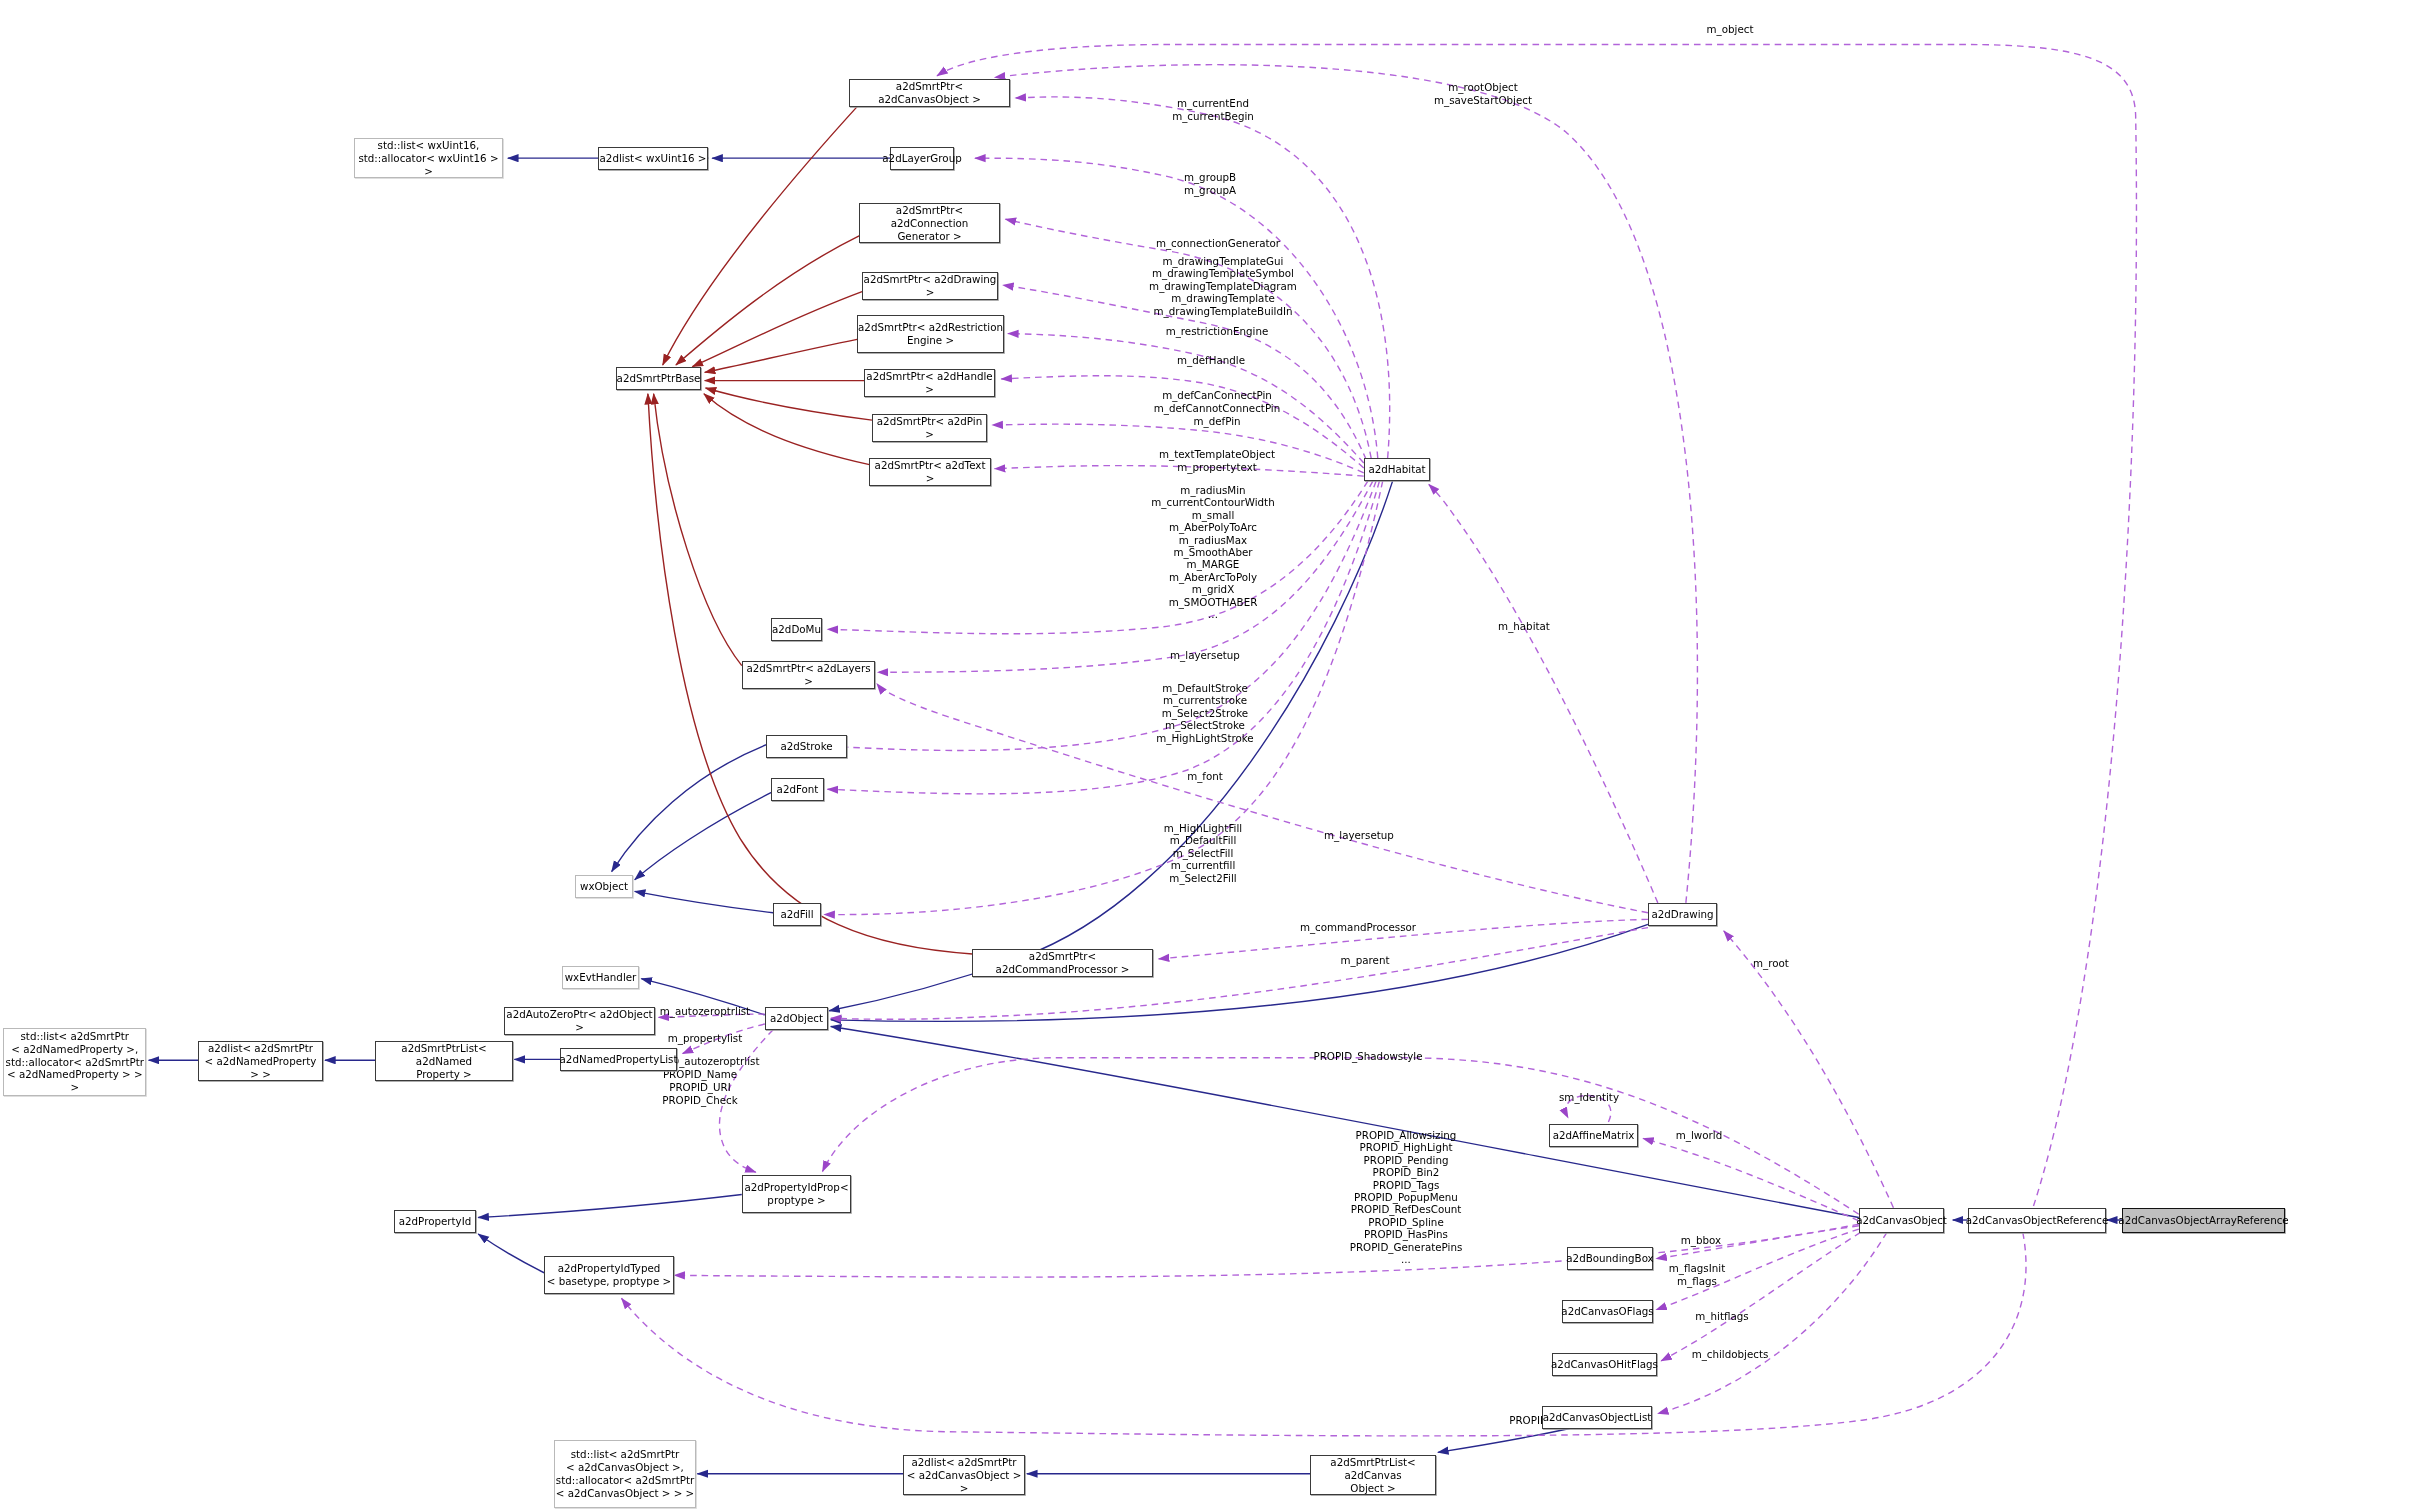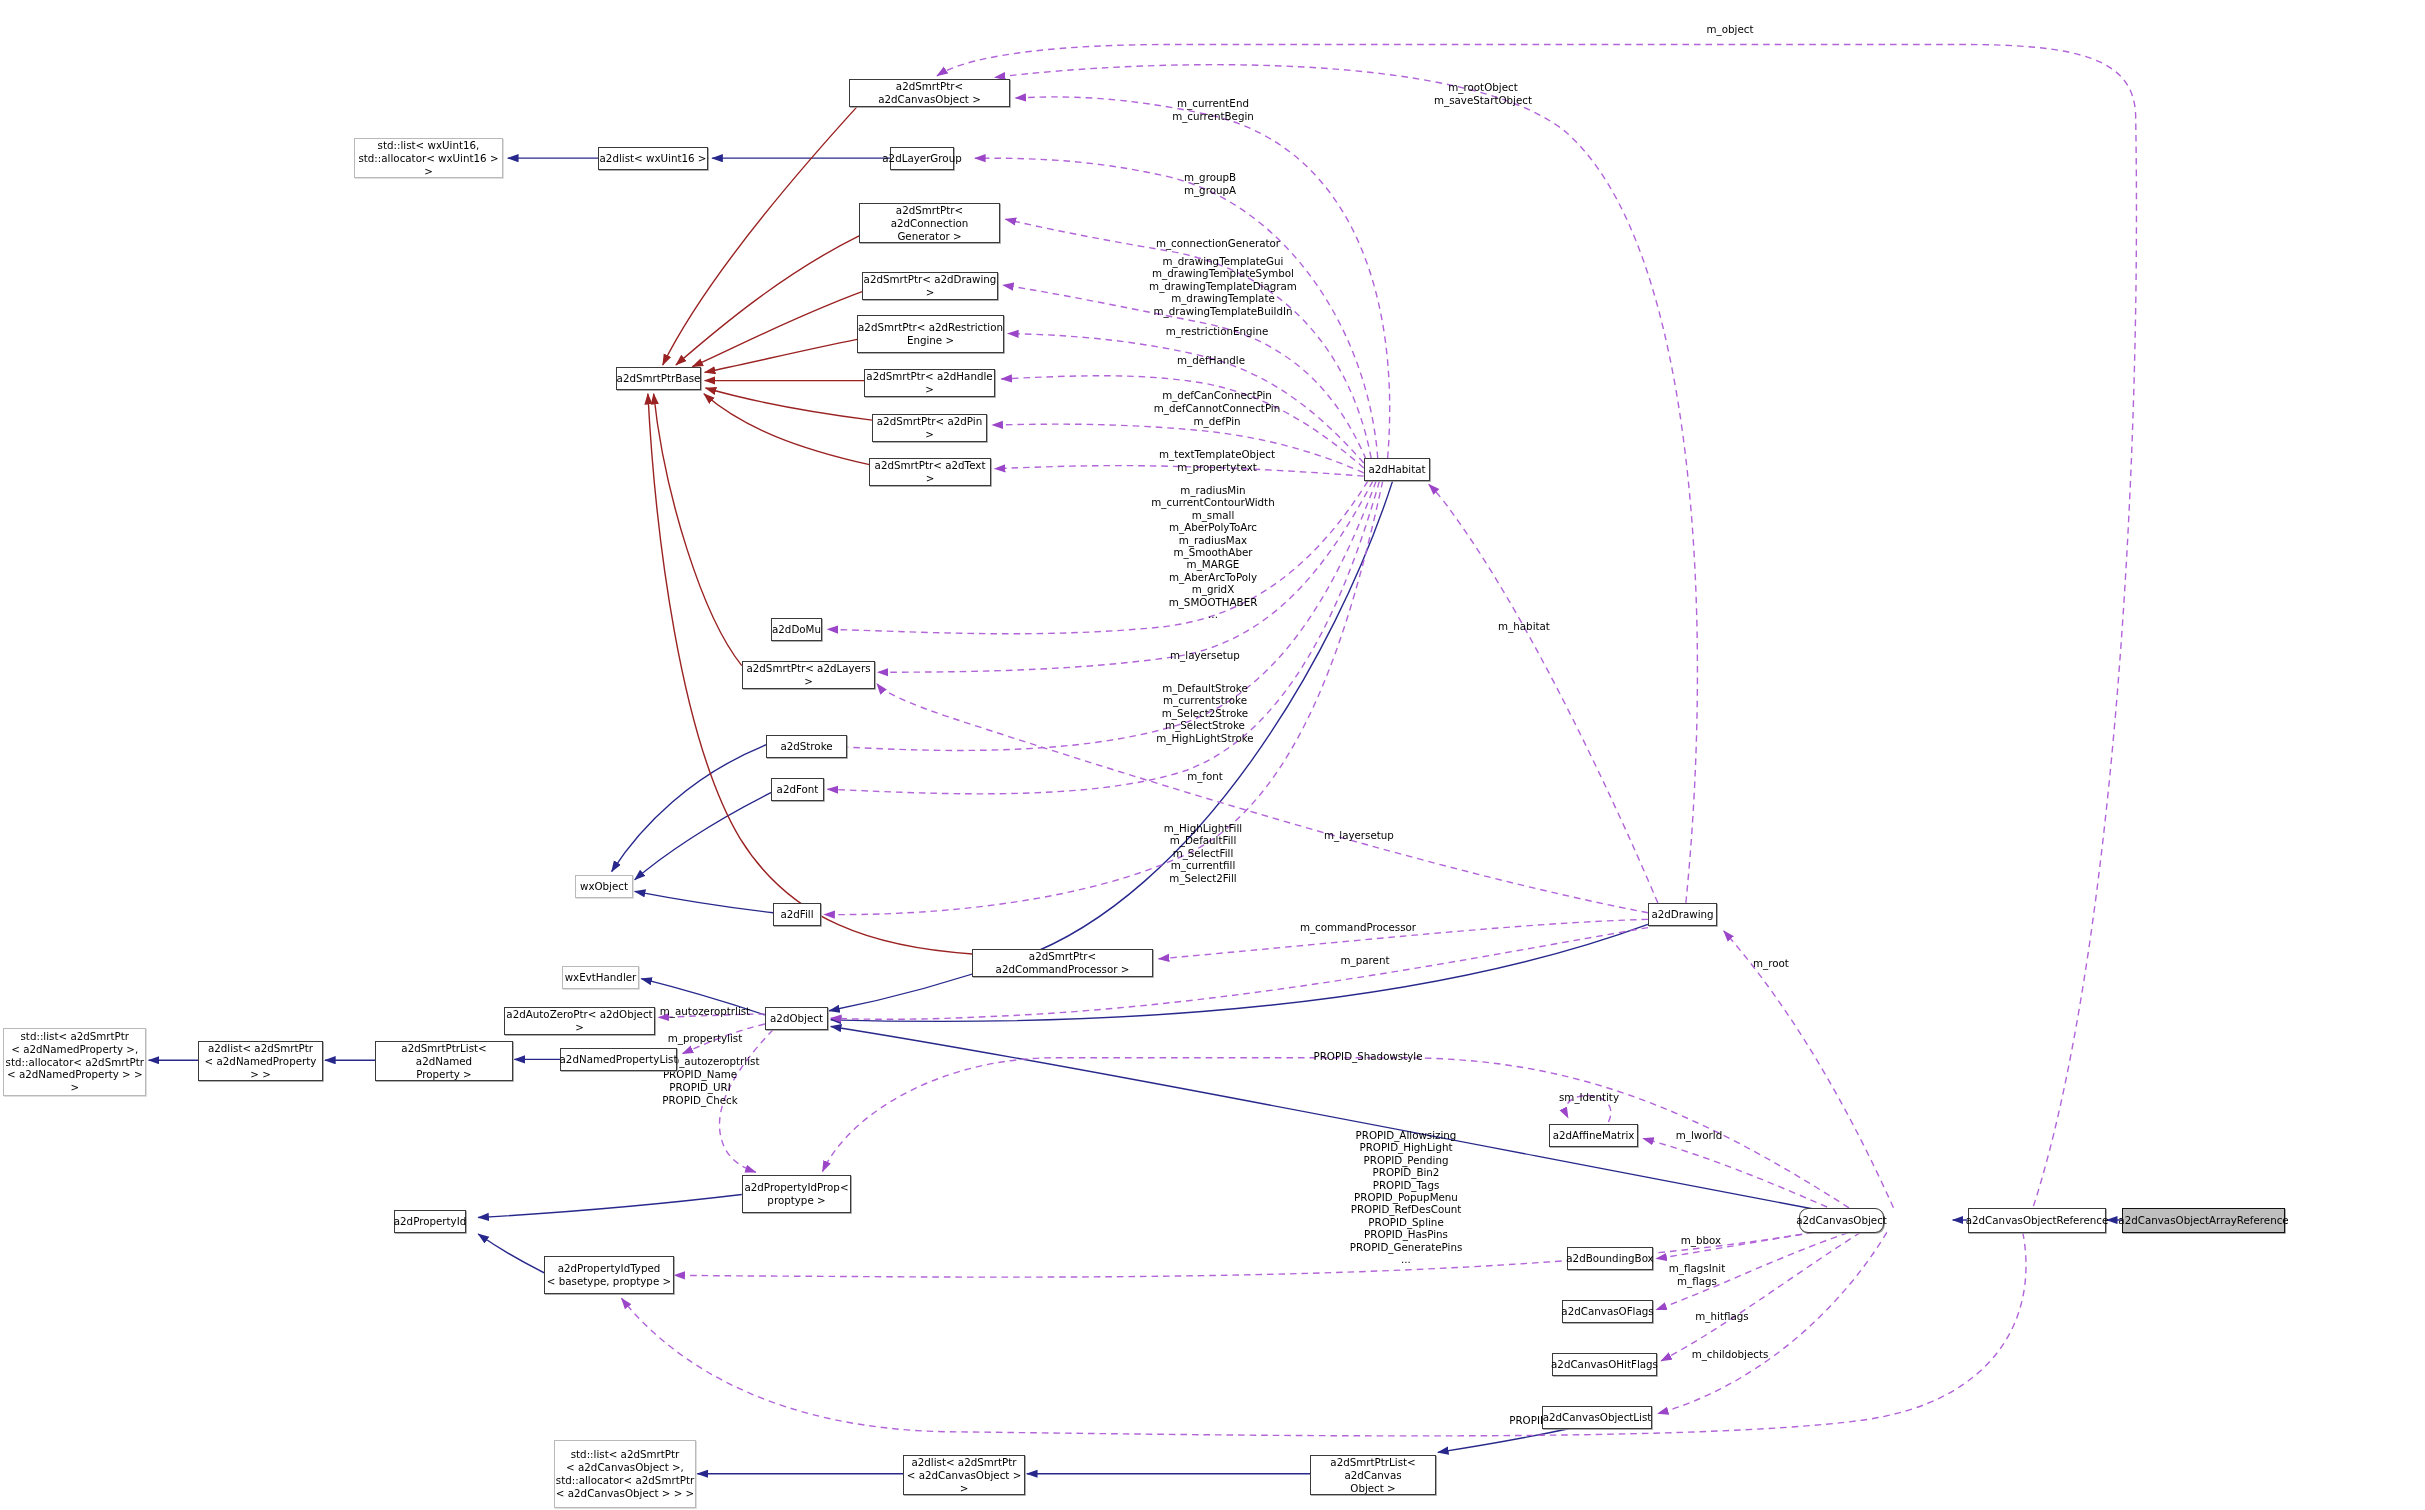--- a/index.html
+++ b/index.html
@@ -144,41 +144,41 @@
     <div class="node ext" style="left: 562px; top: 966px; width: 77px; min-height: 23px;">wxEvtHandler</div>
     <div class="node" style="left: 504px; top: 1007px; width: 151px; min-height: 23px;">a2dAutoZeroPtr&lt; a2dObject &gt;</div>
     <div class="node" style="left: 765px; top: 1007px; width: 63px; min-height: 23px;">a2dObject</div>
     <div class="node" style="left: 972px; top: 949px; width: 181px; min-height: 23px;">a2dSmrtPtr&lt; a2dCommandProcessor &gt;</div>
     <div class="node" style="left: 1648px; top: 903px; width: 69px; min-height: 23px;">a2dDrawing</div>
     <div class="node" style="left: 1549px; top: 1124px; width: 89px; min-height: 23px;">a2dAffineMatrix</div>
     <div class="node" style="left: 1567px; top: 1247px; width: 86px; min-height: 23px;">a2dBoundingBox</div>
     <div class="node" style="left: 1562px; top: 1300px; width: 91px; min-height: 23px;">a2dCanvasOFlags</div>
     <div class="node" style="left: 1552px; top: 1353px; width: 105px; min-height: 23px;">a2dCanvasOHitFlags</div>
     <div class="node" style="left: 1542px; top: 1406px; width: 110px; min-height: 23px;">a2dCanvasObjectList</div>
-    <div class="node" style="left: 1799px; top: 1208px; width: 85px; min-height: 25px; border-radius: 9px;">a2dCanvasObject</div>
+    <div class="node" style="left: 1859px; top: 1208px; width: 85px; min-height: 25px;">a2dCanvasObject</div>
     <div class="node" style="left: 1968px; top: 1208px; width: 138px; min-height: 25px;">a2dCanvasObjectReference</div>
     <div class="node hl" style="left: 2122px; top: 1208px; width: 163px; min-height: 25px;">a2dCanvasObjectArrayReference</div>
     <div class="node ext" style="left: 554px; top: 1440px; width: 142px; min-height: 68px;">std::list&lt; a2dSmrtPtr
 &lt; a2dCanvasObject &gt;,
  std::allocator&lt; a2dSmrtPtr
 &lt; a2dCanvasObject &gt; &gt; &gt;</div>
     <div class="node" style="left: 903px; top: 1455px; width: 122px; min-height: 38px;">a2dlist&lt; a2dSmrtPtr
 &lt; a2dCanvasObject &gt; &gt;</div>
     <div class="node" style="left: 1310px; top: 1455px; width: 126px; min-height: 38px;">a2dSmrtPtrList&lt; a2dCanvas
 Object &gt;</div>
     <div class="node ext" style="left: 3.3px; top: 1028px; width: 143px; min-height: 68px;">std::list&lt; a2dSmrtPtr
 &lt; a2dNamedProperty &gt;,
  std::allocator&lt; a2dSmrtPtr
 &lt; a2dNamedProperty &gt; &gt; &gt;</div>
     <div class="node" style="left: 198px; top: 1041px; width: 125px; min-height: 38px;">a2dlist&lt; a2dSmrtPtr
 &lt; a2dNamedProperty &gt; &gt;</div>
     <div class="node" style="left: 375px; top: 1041px; width: 138px; min-height: 38px;">a2dSmrtPtrList&lt; a2dNamed
 Property &gt;</div>
     <div class="node" style="left: 560px; top: 1048px; width: 117px; min-height: 23px;">a2dNamedPropertyList</div>
-    <div class="node" style="left: 394px; top: 1210px; width: 72px; min-height: 23px;">a2dPropertyId</div>
+    <div class="node" style="left: 394px; top: 1210px; width: 82px; min-height: 23px;">a2dPropertyId</div>
     <div class="node" style="left: 544px; top: 1256px; width: 130px; min-height: 38px;">a2dPropertyIdTyped
 &lt; basetype, proptype &gt;</div>
     <div class="node" style="left: 742px; top: 1175px; width: 109px; min-height: 38px;">a2dPropertyIdProp&lt;
 proptype &gt;</div>
     <div class="elabel" style="left: 1730px; top: 23px;">m_object</div>
     <div class="elabel" style="left: 1483px; top: 81px;">m_rootObject
 m_saveStartObject</div>
     <div class="elabel" style="left: 1213px; top: 97px;">m_currentEnd
 m_currentBegin</div>
     <div class="elabel" style="left: 1210px; top: 171px;">m_groupB

